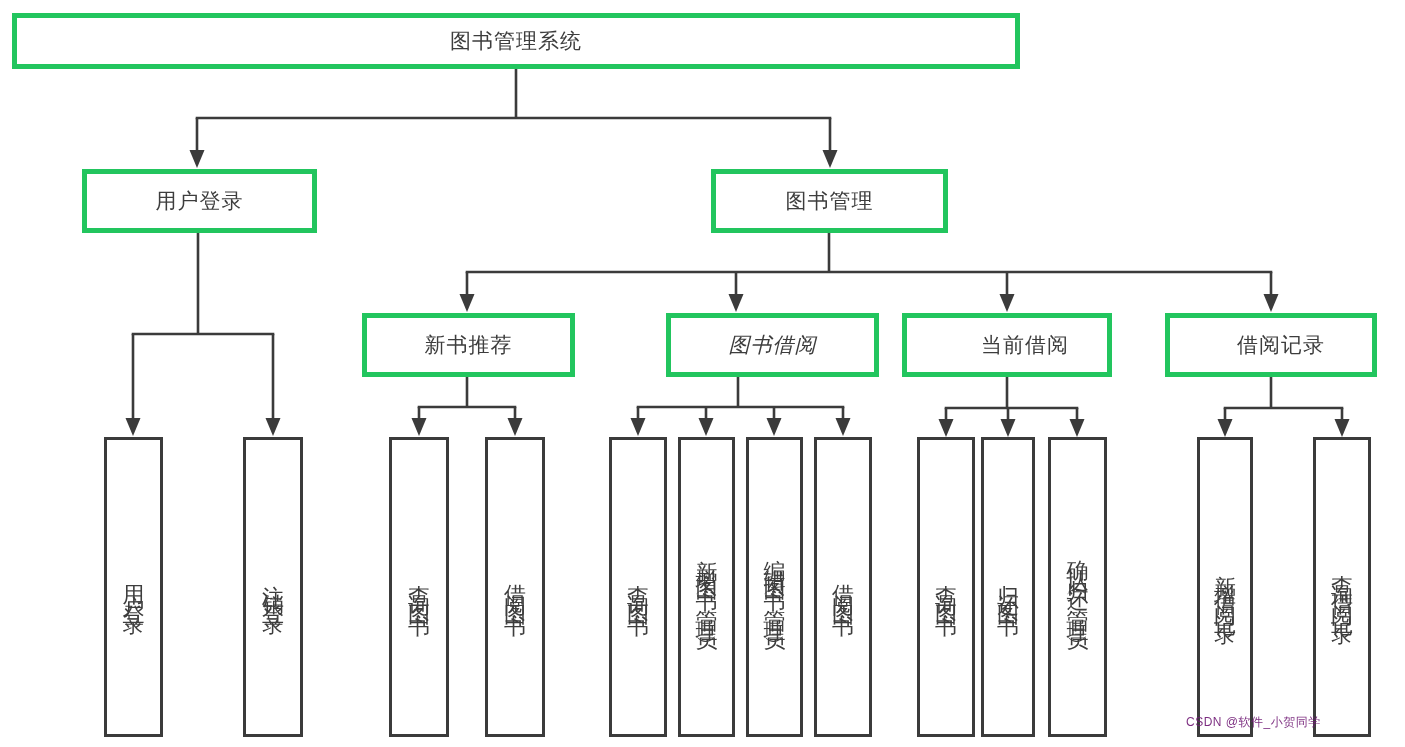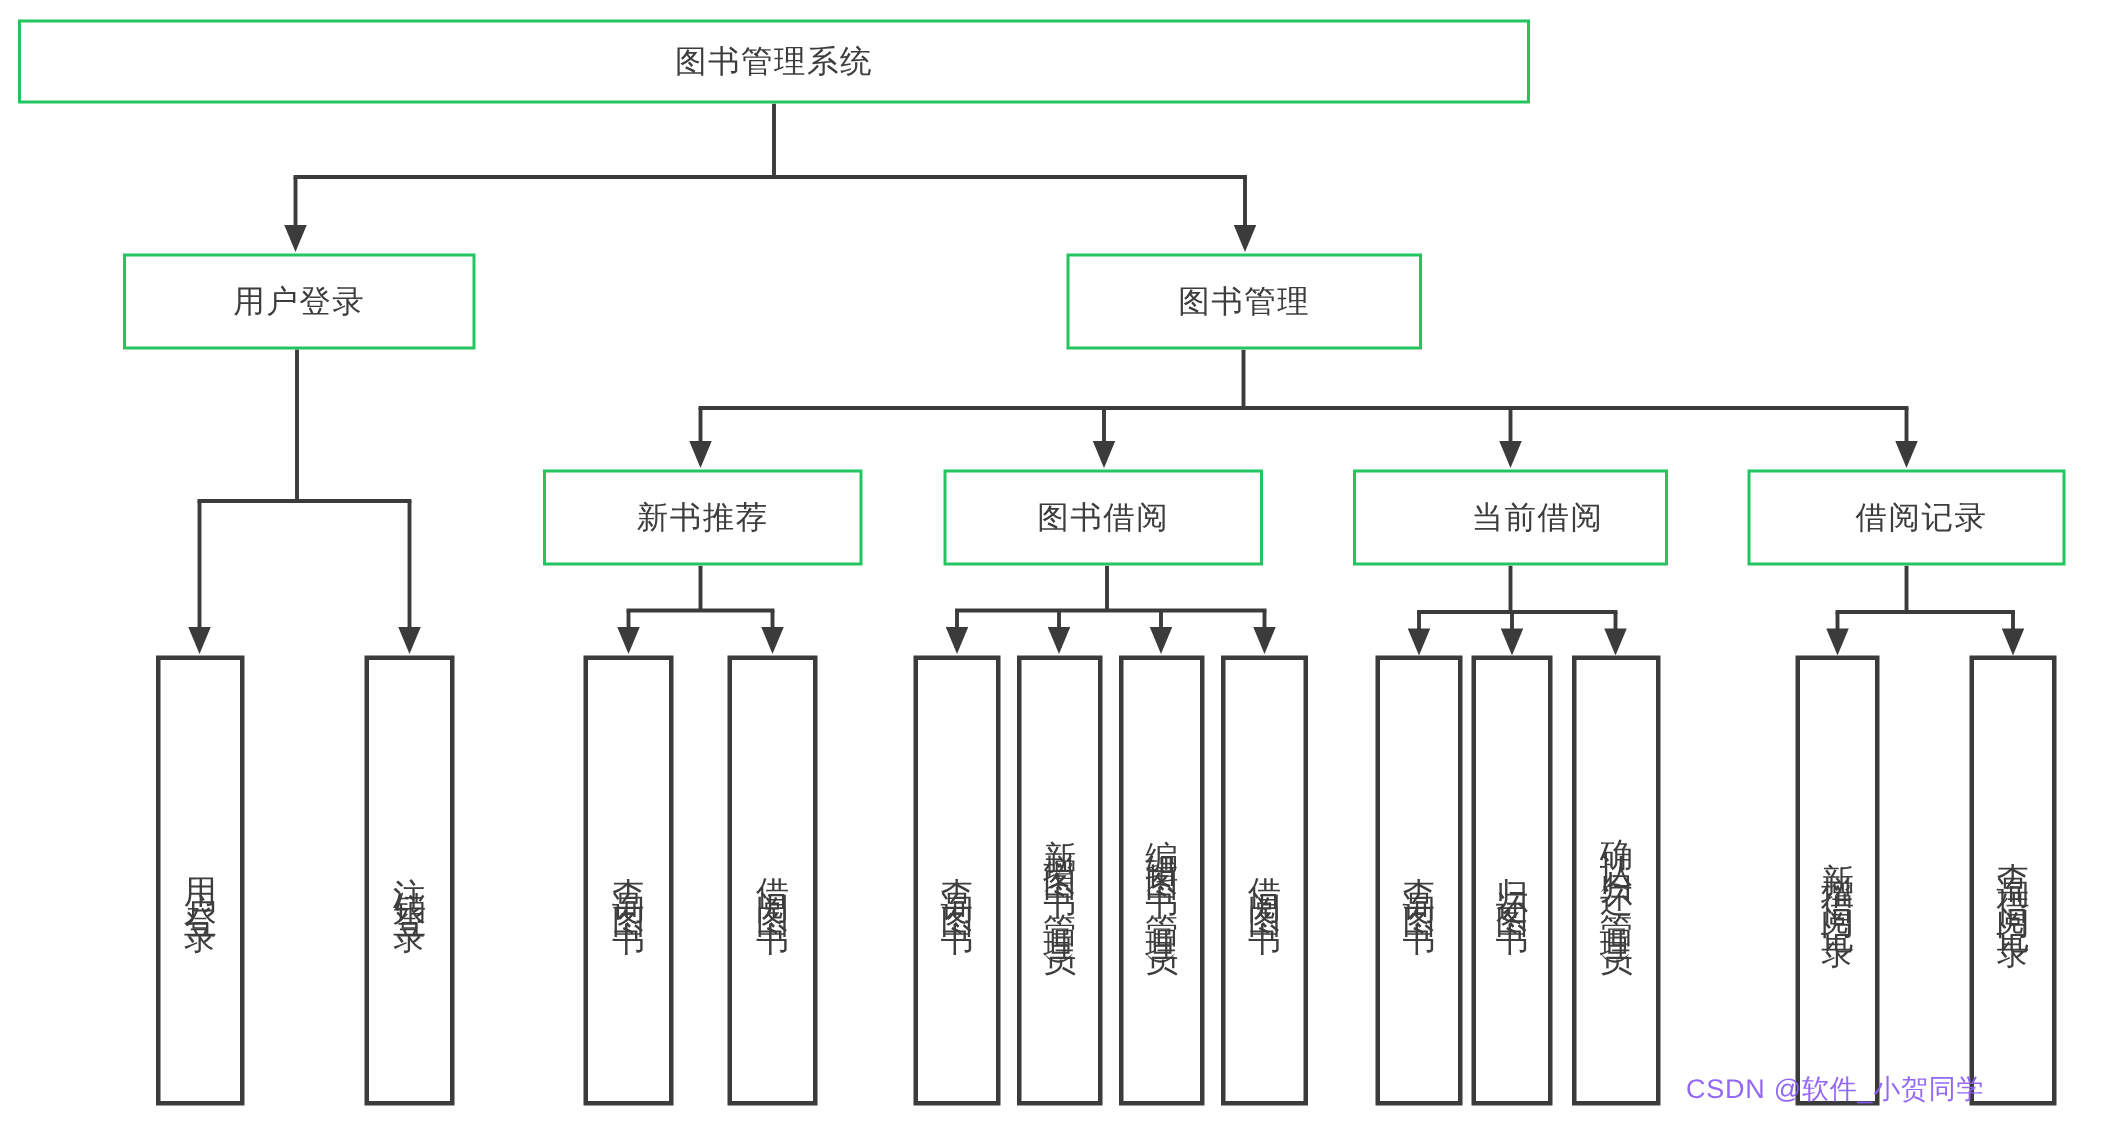--- a/index.html
+++ b/index.html
@@ -18,21 +18,21 @@
   #connectors {
     position: absolute;
     left: 0;
     top: 0;
     width: 1405px;
     height: 747px;
   }
   .node {
     position: absolute;
     box-sizing: border-box;
-    border: 2px solid #22c55e;
+    border: 5px solid #22c55e;
     background: #ffffff;
     display: flex;
     align-items: center;
     justify-content: center;
     color: #3d3d3d;
   }
   .node .h-label {
     font-size: 21px;
     letter-spacing: 1px;
     white-space: nowrap;
@@ -52,24 +52,24 @@
   .leaf .v-label {
     writing-mode: vertical-rl;
     text-orientation: mixed;
     font-size: 22px;
     letter-spacing: 10px;
     line-height: 1;
     white-space: nowrap;
   }
   #watermark {
     position: absolute;
-    left: 1124px;
+    left: 1186px;
     top: 714px;
-    font-size: 18px;
-    color: #8b5cf6;
+    font-size: 12px;
+    color: #701a75;
     opacity: 0.92;
     white-space: nowrap;
     letter-spacing: 0.5px;
     z-index: 5;
   }
   svg line, svg polyline {
     stroke: #3b3b3b;
     stroke-width: 2.6;
     fill: none;
   }
@@ -152,21 +152,21 @@
   <div class="node" style="left:82px; top:169px; width:235px; height:64px;">
     <span class="h-label">用户登录</span>
   </div>
   <div class="node" style="left:362px; top:313px; width:213px; height:64px;">
     <span class="h-label">新书推荐</span>
   </div>
 
   <div class="node" style="left:711px; top:169px; width:237px; height:64px;">
     <span class="h-label">图书管理</span>
   </div>
-  <div class="node" style="left:629px; top:313px; width:213px; height:64px;">
+  <div class="node" style="left:666px; top:313px; width:213px; height:64px;font-style:italic;">
     <span class="h-label">图书借阅</span>
   </div>
   <div class="node" style="left:902px; top:313px; width:210px; height:64px;padding-left:36px;">
     <span class="h-label">当前借阅</span>
   </div>
   <div class="node" style="left:1165px; top:313px; width:212px; height:64px;padding-left:20px;">
     <span class="h-label">借阅记录</span>
   </div>
 
   <div class="leaf" style="left:104px; width:59px;">

